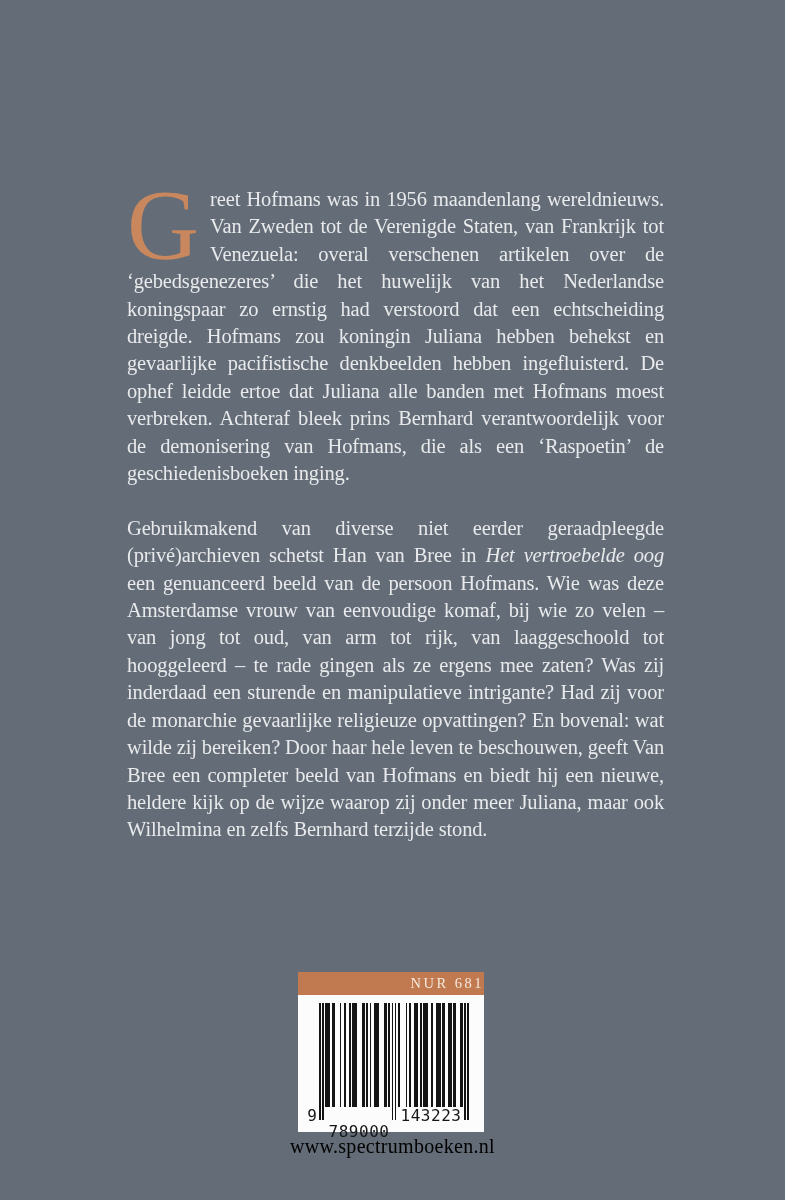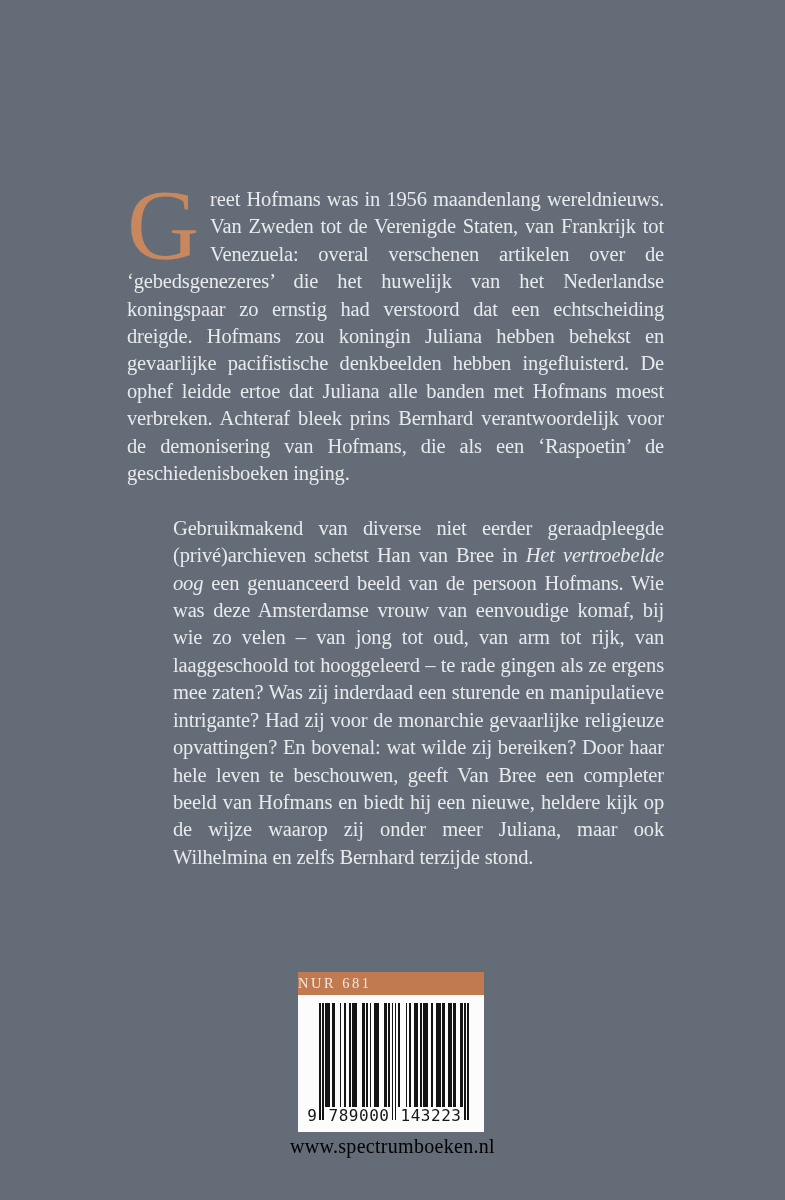--- a/index.html
+++ b/index.html
@@ -20,21 +20,21 @@
     left: 127px;
     top: 186px;
     width: 537px;
     color: #e8eaec;
     font-size: 20.5px;
     line-height: 27.4px;
     text-align: justify;
     letter-spacing: -0.15px;
   }
   .blurb p { margin: 0; }
-  .blurb p + p { margin-top: 27.4px; margin-left: 46px; }
+  .blurb p + p { margin-top: 27.4px; }
   .dropcap {
     float: left;
     font-size: 100px;
     line-height: 72px;
     height: 78px;
     margin: 3px 11px 0 0;
     color: #c9875d;
   }
   .book-title-italic { font-style: italic; }
   
@@ -45,21 +45,21 @@
     width: 186px;
   }
   .nur-band {
     height: 23px;
     background: #c17a50;
     color: #f4e9de;
     font-size: 14.5px;
     letter-spacing: 2.5px;
     display: flex;
     align-items: center;
-    justify-content: flex-start;
+    justify-content: flex-end;
   }
   .barcode-box {
     position: relative;
     height: 137px;
     background: #fcfcfc;
   }
   .barcode-box svg {
     position: absolute;
     left: 21px;
     top: 8px;
@@ -71,21 +71,21 @@
   .isbn-digit {
     position: absolute;
     top: 112px;
     height: 18px;
     line-height: 18px;
     font-family: "DejaVu Sans Mono", monospace;
     font-size: 16px;
     color: #161616;
   }
   .isbn-lead  { left: 3px;  width: 16px; text-align: right; }
-  .isbn-left  { left: 28px; width: 66px; text-align: center; letter-spacing: 0.5px; }
+  .isbn-left  { left: 28px; width: 66px; text-align: center; letter-spacing: 0.5px; margin-top: 16px; }
   .isbn-right { left: 100px; width: 66px; text-align: center; letter-spacing: 0.5px; }
   
   .site {
     position: absolute;
     left: 0; right: 0;
     top: 1135px;
     text-align: center;
     color: #000000;
     font-size: 20px;
     line-height: 23px;

